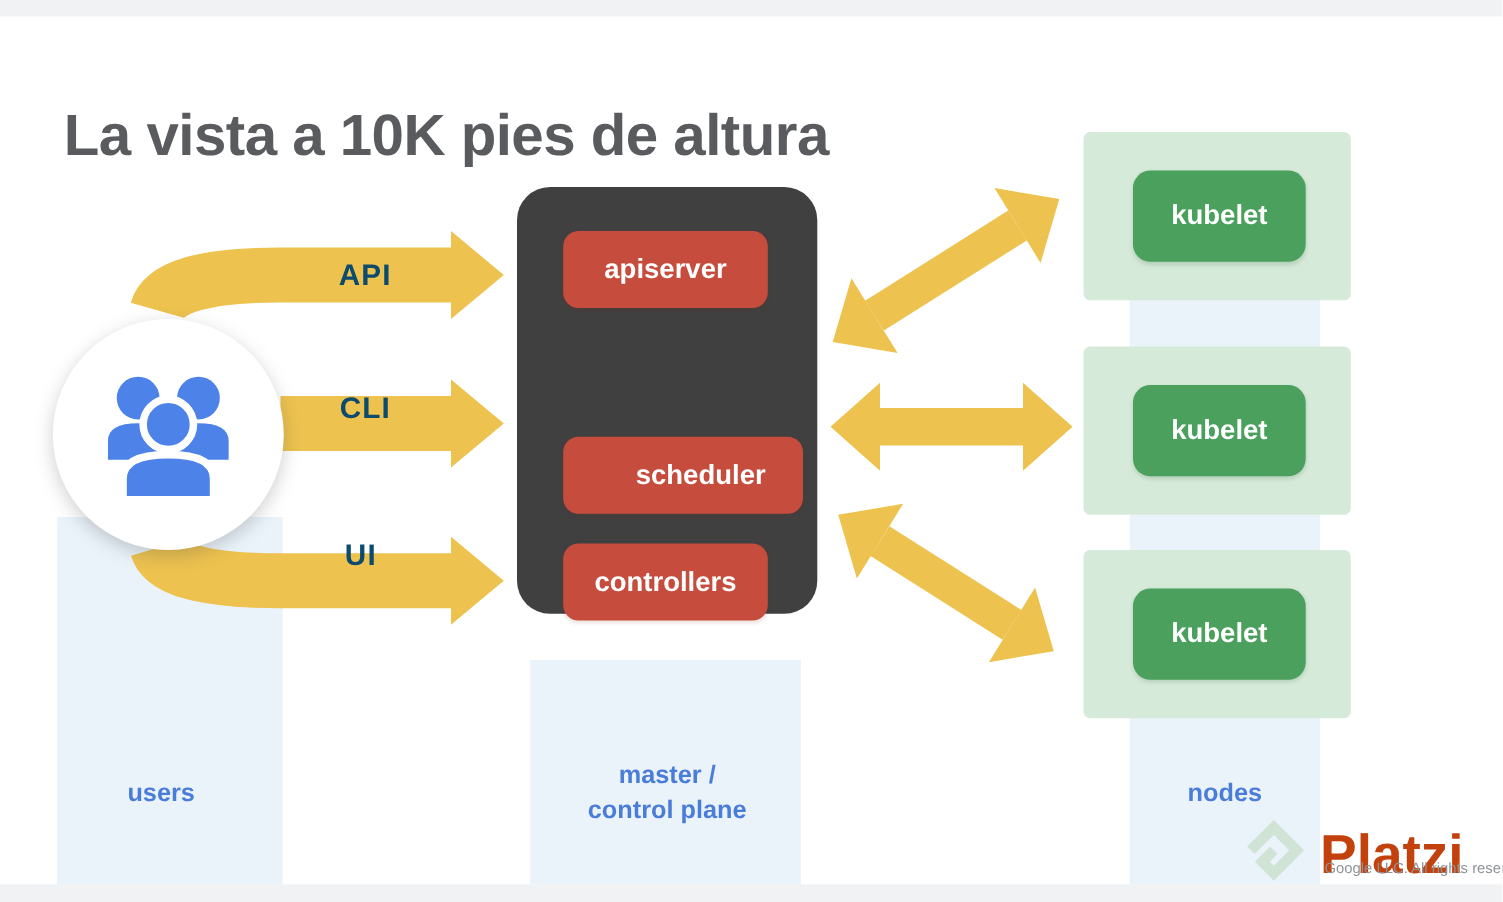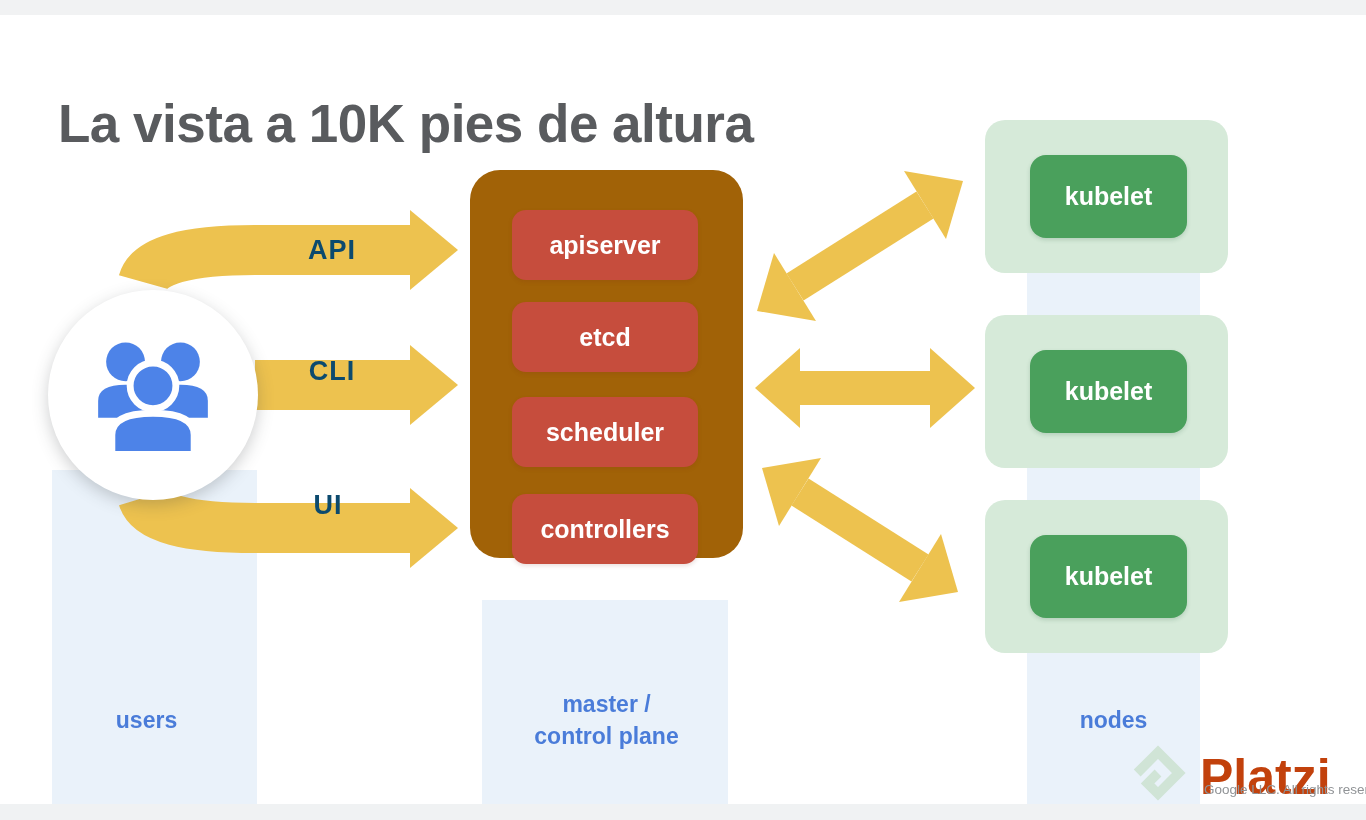--- a/index.html
+++ b/index.html
@@ -26,34 +26,34 @@
     position:absolute;color:#4a7cd9;font-weight:bold;font-size:23px;
     text-align:center;line-height:32px;
   }
   .lbl-users{left:44px;top:704px;width:205px;}
   .lbl-master{left:470px;top:688px;width:273px;}
   .lbl-nodes{left:1027px;top:704px;width:173px;}
 
   
   .cp-panel{
     position:absolute;left:470px;top:170px;width:273px;height:388px;
-    background:#a16207;border-radius:30px;
+    background:#404040;border-radius:30px;
   }
   .cp-box{
     position:absolute;left:42px;width:186px;height:70px;background:#c64d3d;
     border-radius:14px;color:#fff;font-weight:bold;font-size:25px;
     display:flex;align-items:center;justify-content:center;
     box-shadow:0 2px 4px rgba(120,40,30,0.15);
   }
-  .cp-1{top:40px;} .cp-2{top:132px;} .cp-3{top:227px;} .cp-4{top:324px;}
+  .cp-1{top:40px;} .cp-2{top:132px;} .cp-3{top:227px;padding-left:32px;} .cp-4{top:324px;}
 
   
   .node-box{
     position:absolute;left:985px;width:243px;height:153px;
-    background:#d6ead9;border-radius:20px;
+    background:#d6ead9;border-radius:6px;
   }
   .nb-1{top:120px;} .nb-2{top:315px;} .nb-3{top:500px;}
   .kubelet{
     position:absolute;left:45px;top:35px;width:157px;height:83px;
     background:#4aa05c;border-radius:16px;color:#fff;font-weight:bold;
     font-size:25px;display:flex;align-items:center;justify-content:center;
     box-shadow:0 2px 4px rgba(30,90,50,0.18);
   }
 
   .arrows-svg{position:absolute;left:0;top:0;}
@@ -95,23 +95,20 @@
 
   <div class="page-title">La vista a 10K pies de altura</div>
 
   <div class="column col-users"></div>
   <div class="column col-master"></div>
   <div class="column col-nodes"></div>
 
   <div class="cp-panel">
     <div class="cp-box cp-1">
       <span>apiserver</span>
-    </div>
-    <div class="cp-box cp-2">
-      <span>etcd</span>
     </div>
     <div class="cp-box cp-3">
       <span>scheduler</span>
     </div>
     <div class="cp-box cp-4">
       <span>controllers</span>
     </div>
   </div>
 
   <div class="node-box nb-1">

